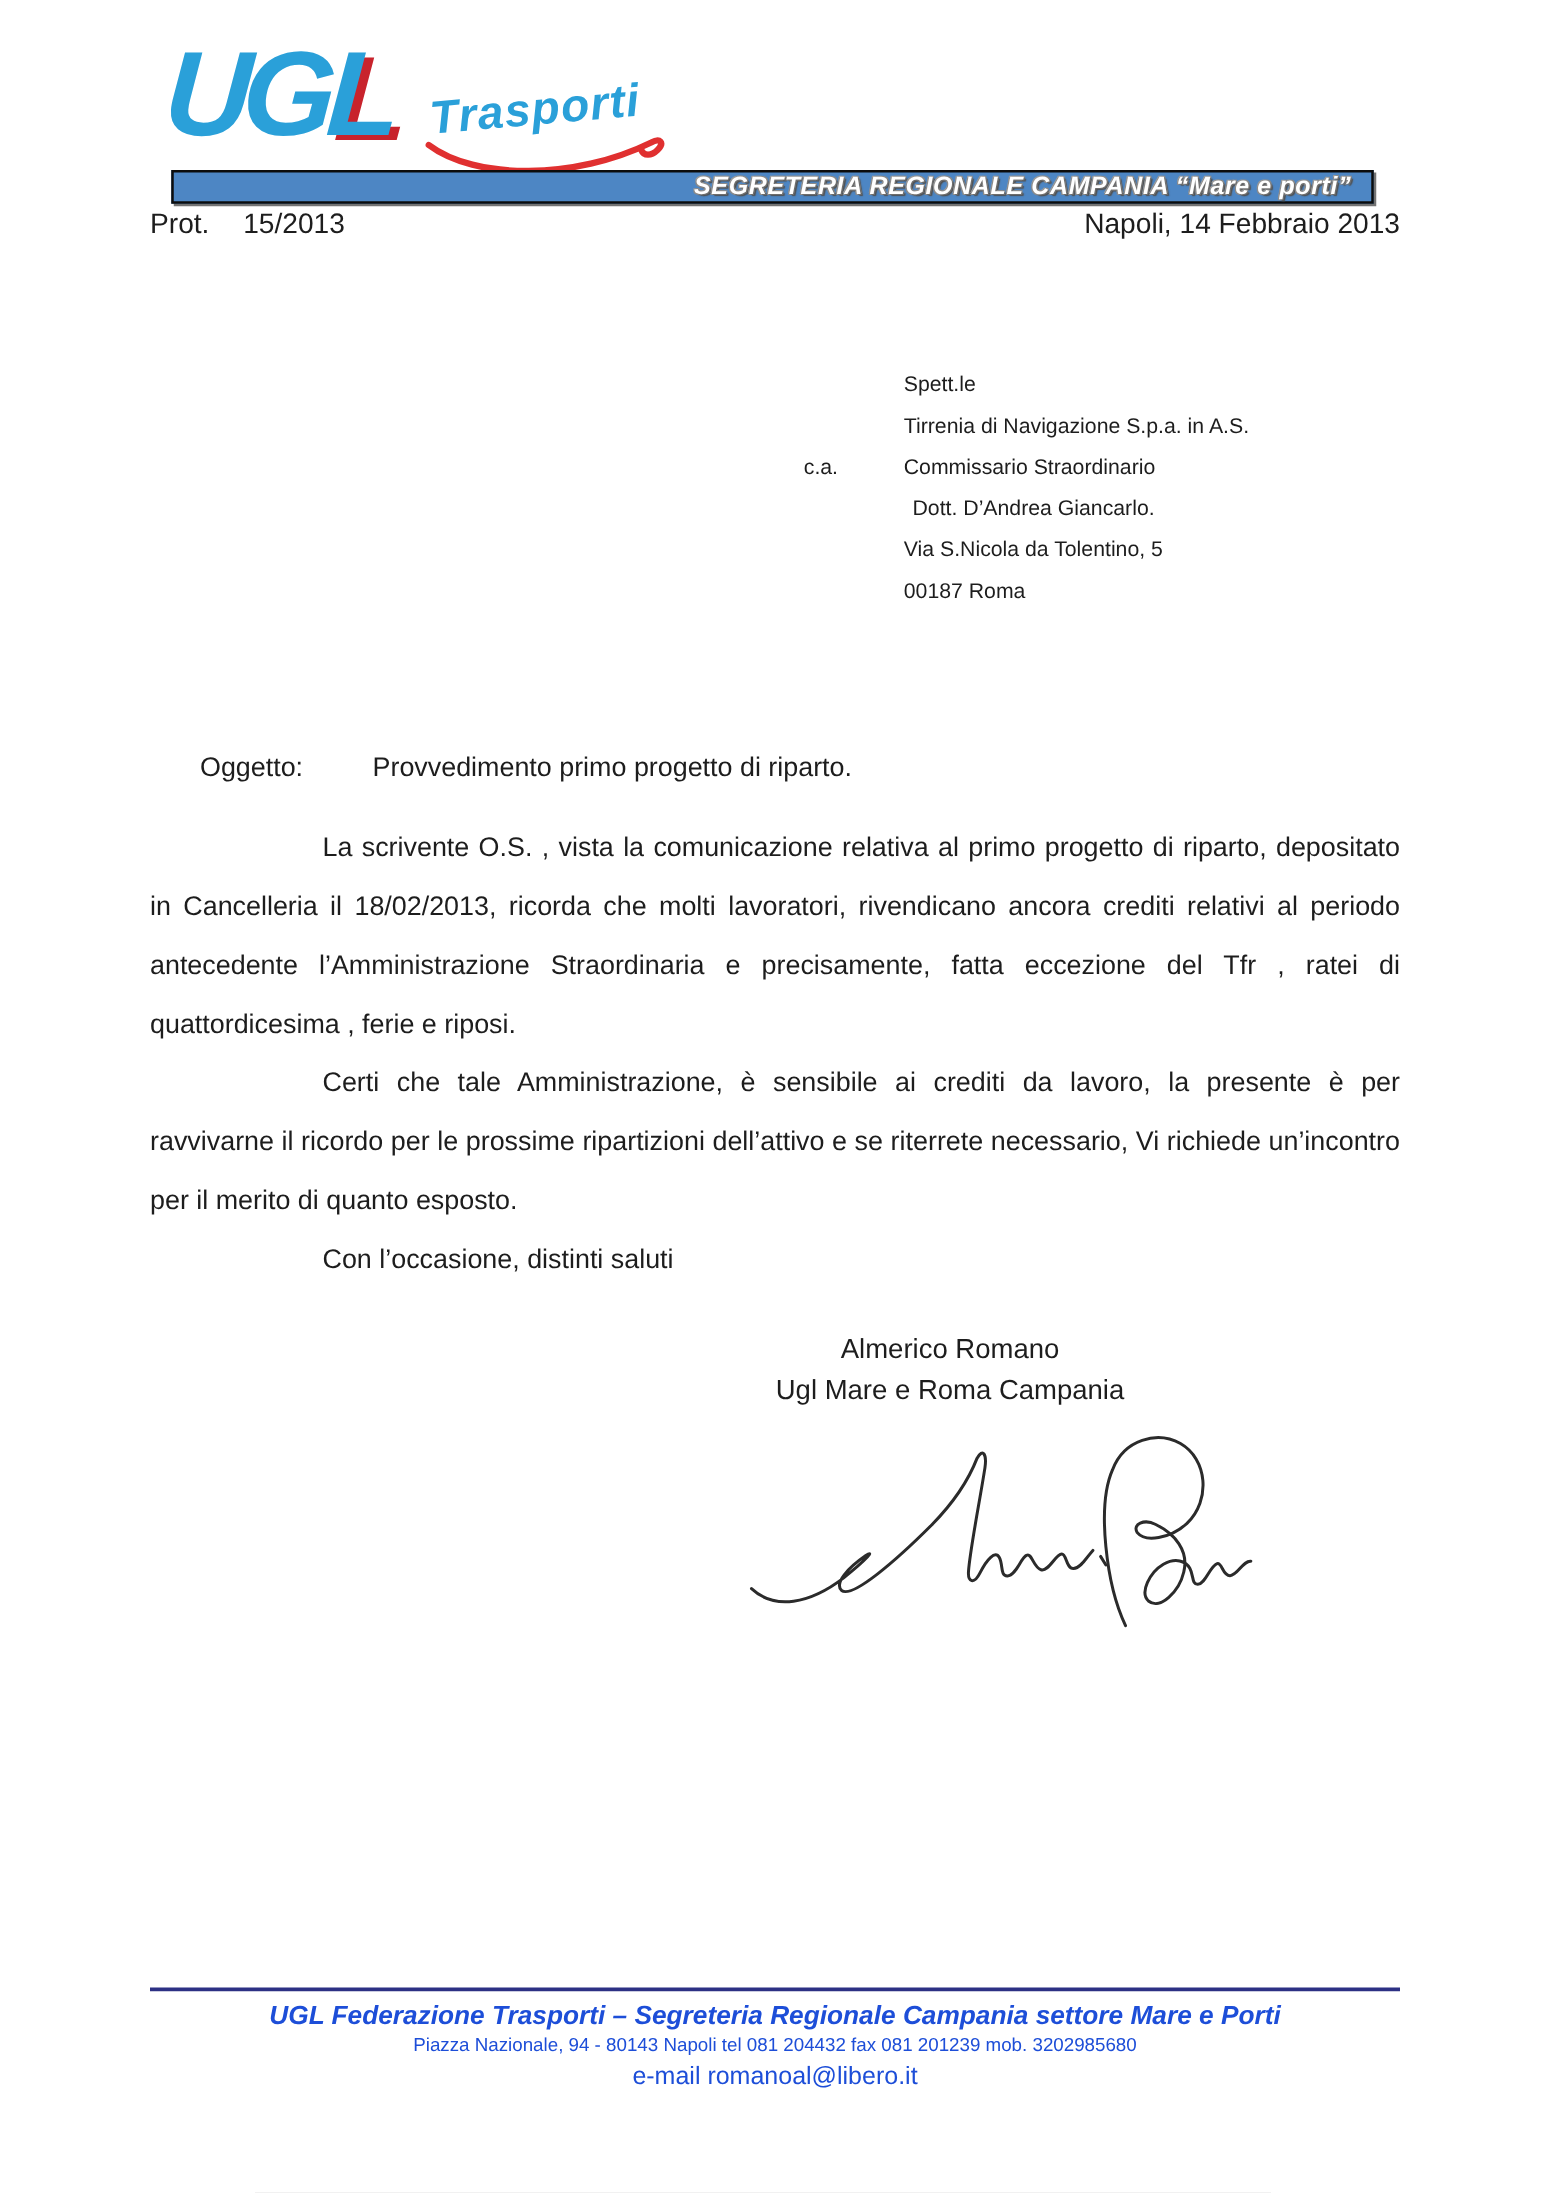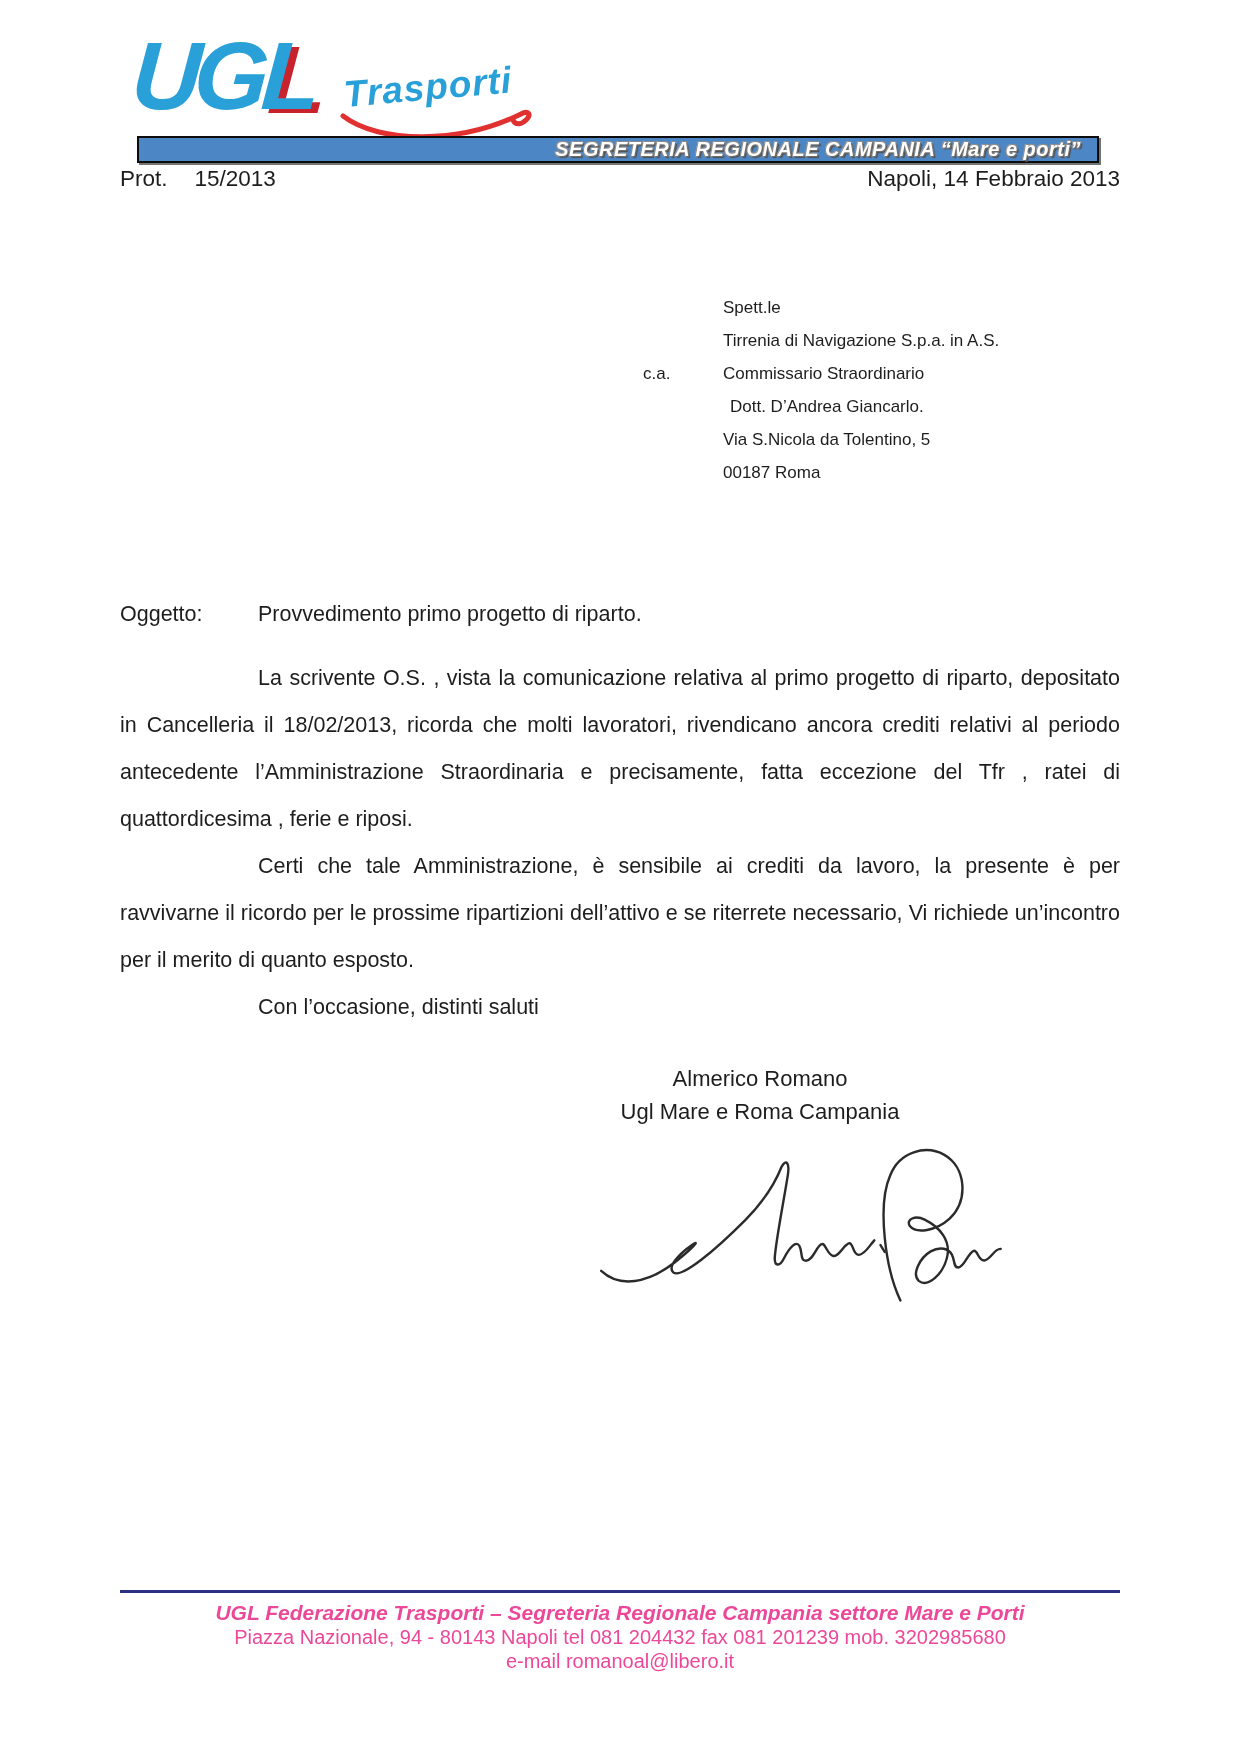--- a/index.html
+++ b/index.html
@@ -59,43 +59,43 @@
   
   .recipient{position:absolute;left:643px;top:291px;font-size:17px;}
   .addr-row{display:flex;line-height:33px;}
   .addr-prefix{flex:0 0 80px;}
   .addr-row:nth-child(4) .addr-text{padding-left:7px;}
   
   .subject{
     position:absolute;left:120px;top:599px;width:1000px;
     display:flex;font-size:21.5px;line-height:30px;
   }
-  .subject-label{flex:0 0 138px;}
+  .subject-label{flex:0 0 138px;margin-left:40px;}
   
   .letter-body{
     position:absolute;left:120px;top:655px;width:1000px;
     font-size:21.5px;line-height:47px;
     text-align:justify;
   }
   .letter-body p{margin:0;text-indent:138px;}
   .closing{margin:0;text-indent:138px;text-align:left;}
   
   .signer{
     position:absolute;left:560px;top:1062px;width:400px;
     text-align:center;font-size:22px;line-height:33px;
   }
   .signature-svg{position:absolute;left:588px;top:1146px;}
   
   .footer-rule{position:absolute;left:120px;top:1590px;width:1000px;height:3px;background:#2d3184;}
   .footer{
     position:absolute;left:120px;top:1601px;width:1000px;
-    text-align:center;color:#ec4899;line-height:24px;
+    text-align:center;color:#1d4ed8;line-height:24px;
   }
   .footer-line1{font-size:21px;font-weight:bold;font-style:italic;}
-  .footer-line2{font-size:20px;}
+  .footer-line2{font-size:15px;}
   .footer-line3{font-size:20px;}
 </style>
 </head>
 <body>
 
 <div class="page">
 
   <div class="logo">
     <div class="logo-ugl"><span>U</span><span>G</span><span class="logo-l">L</span></div>
     <div class="logo-script">Trasporti</div>

